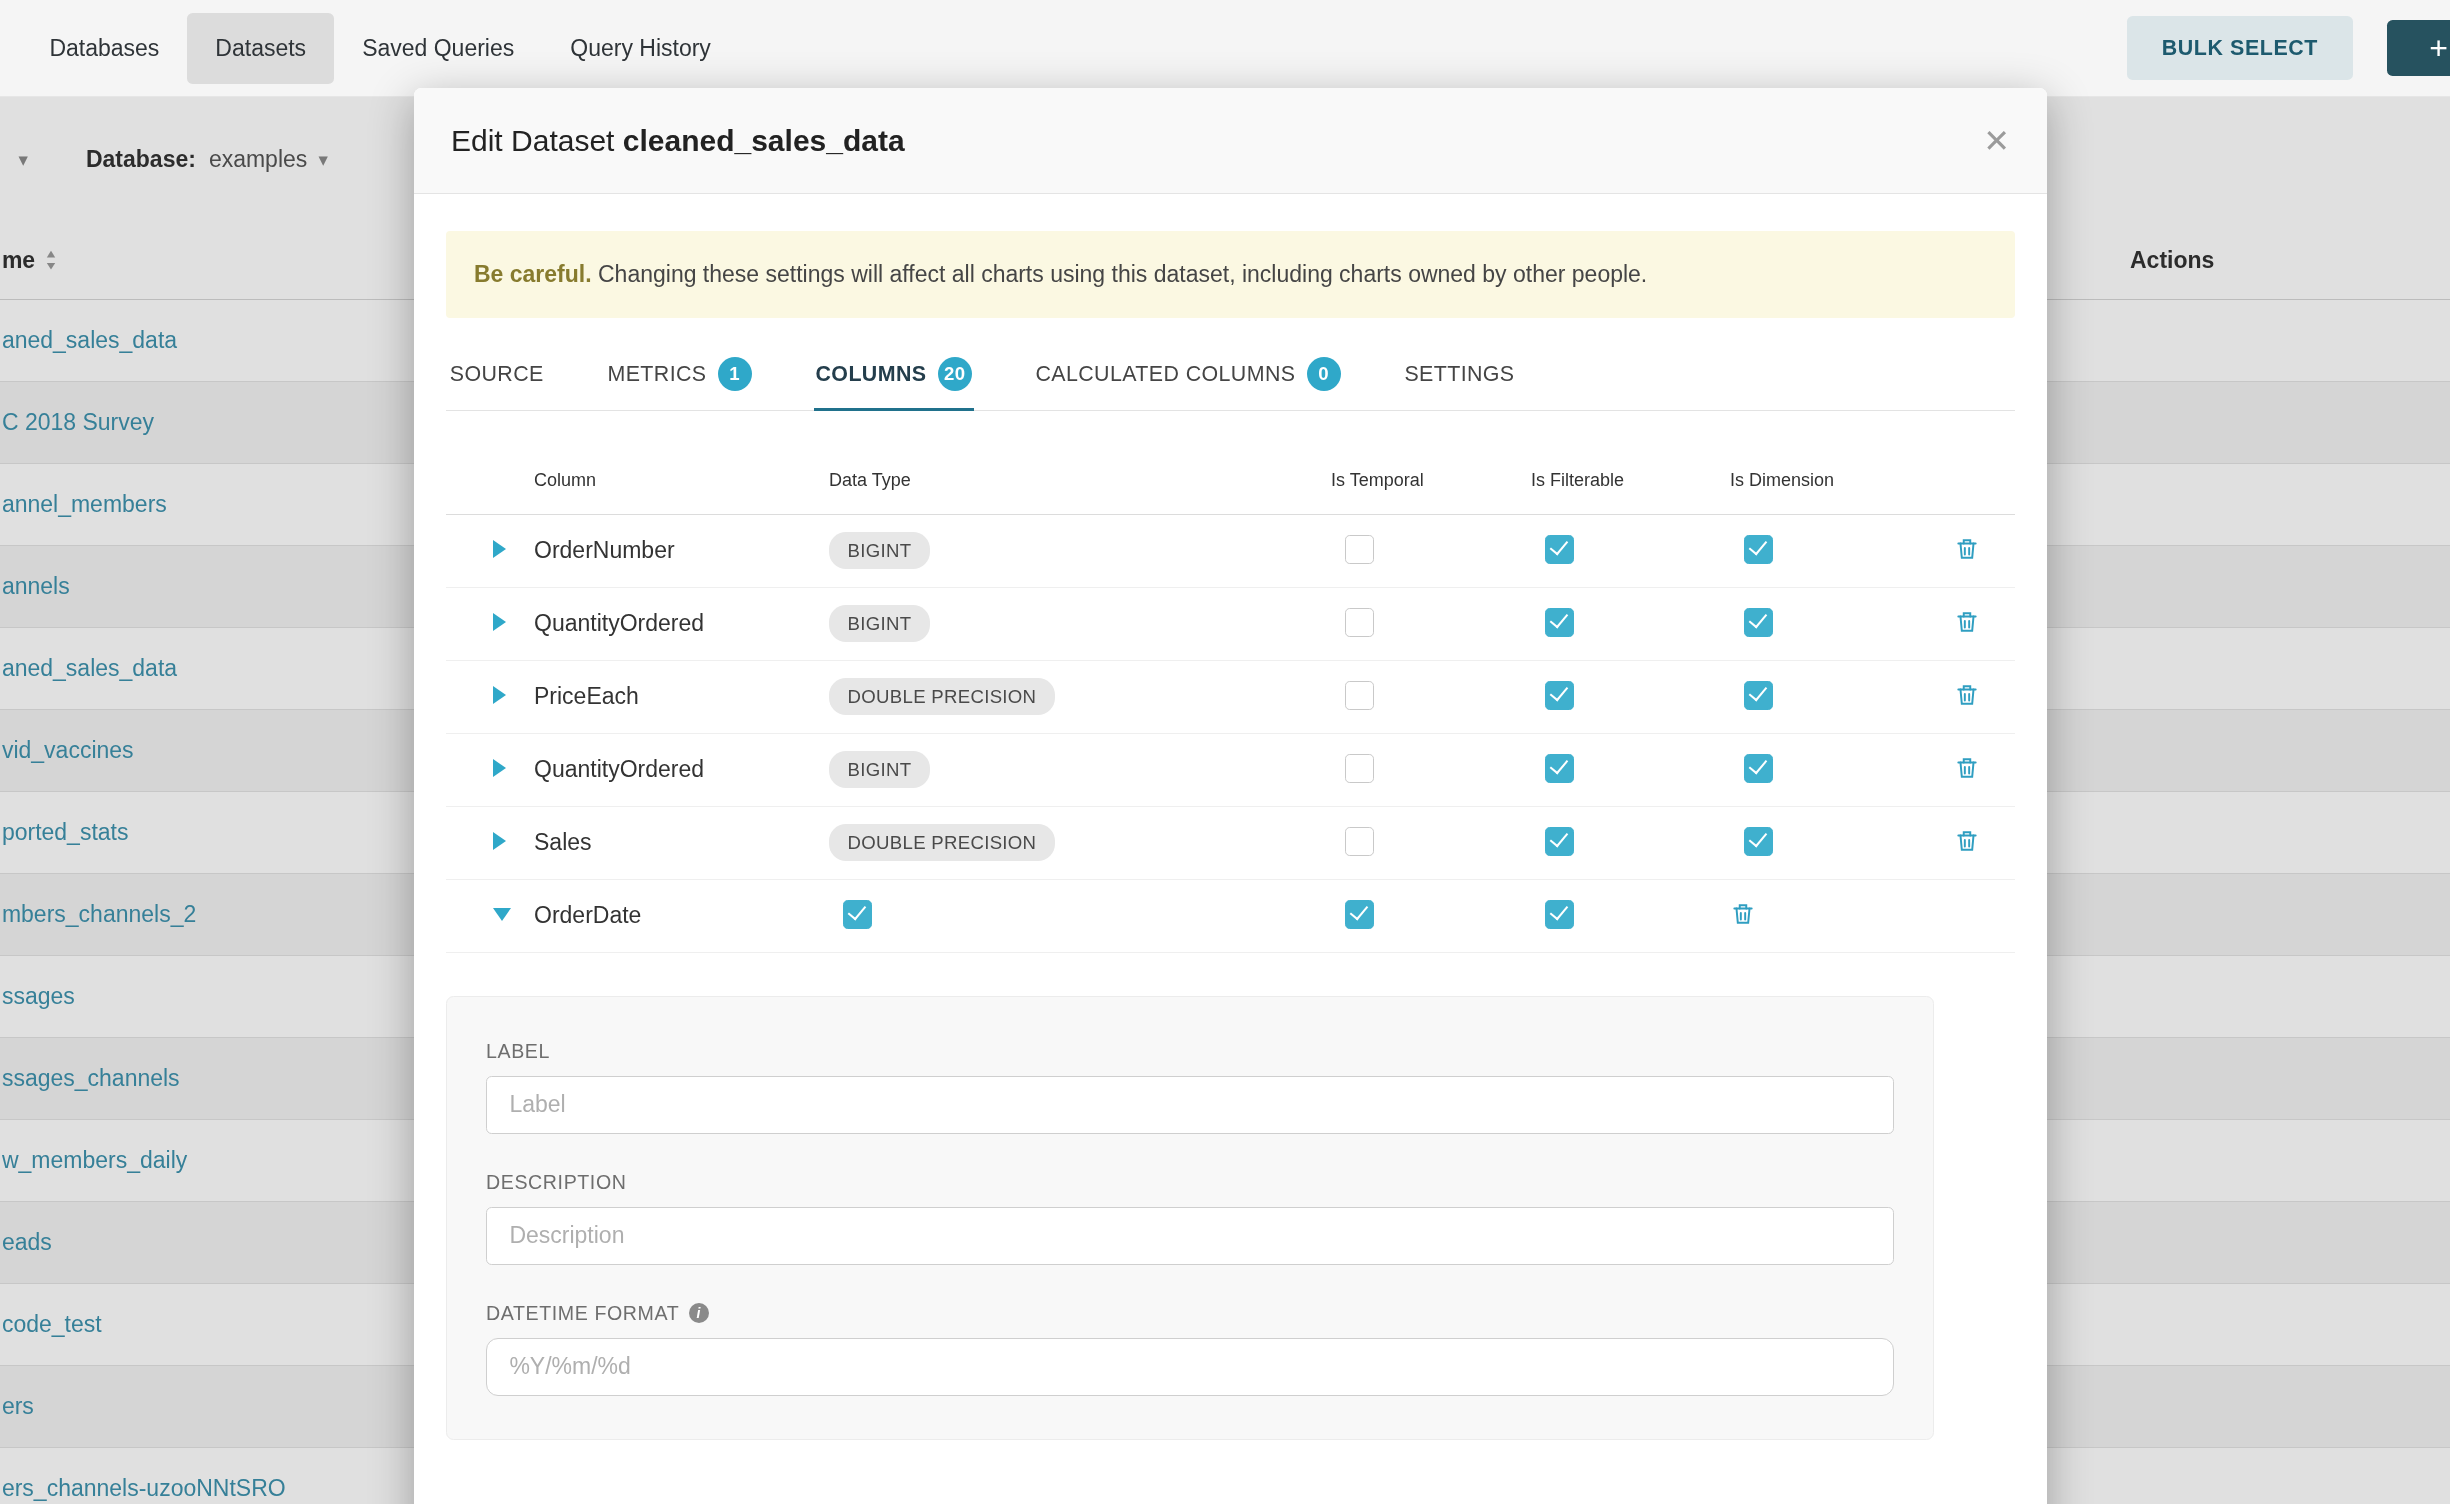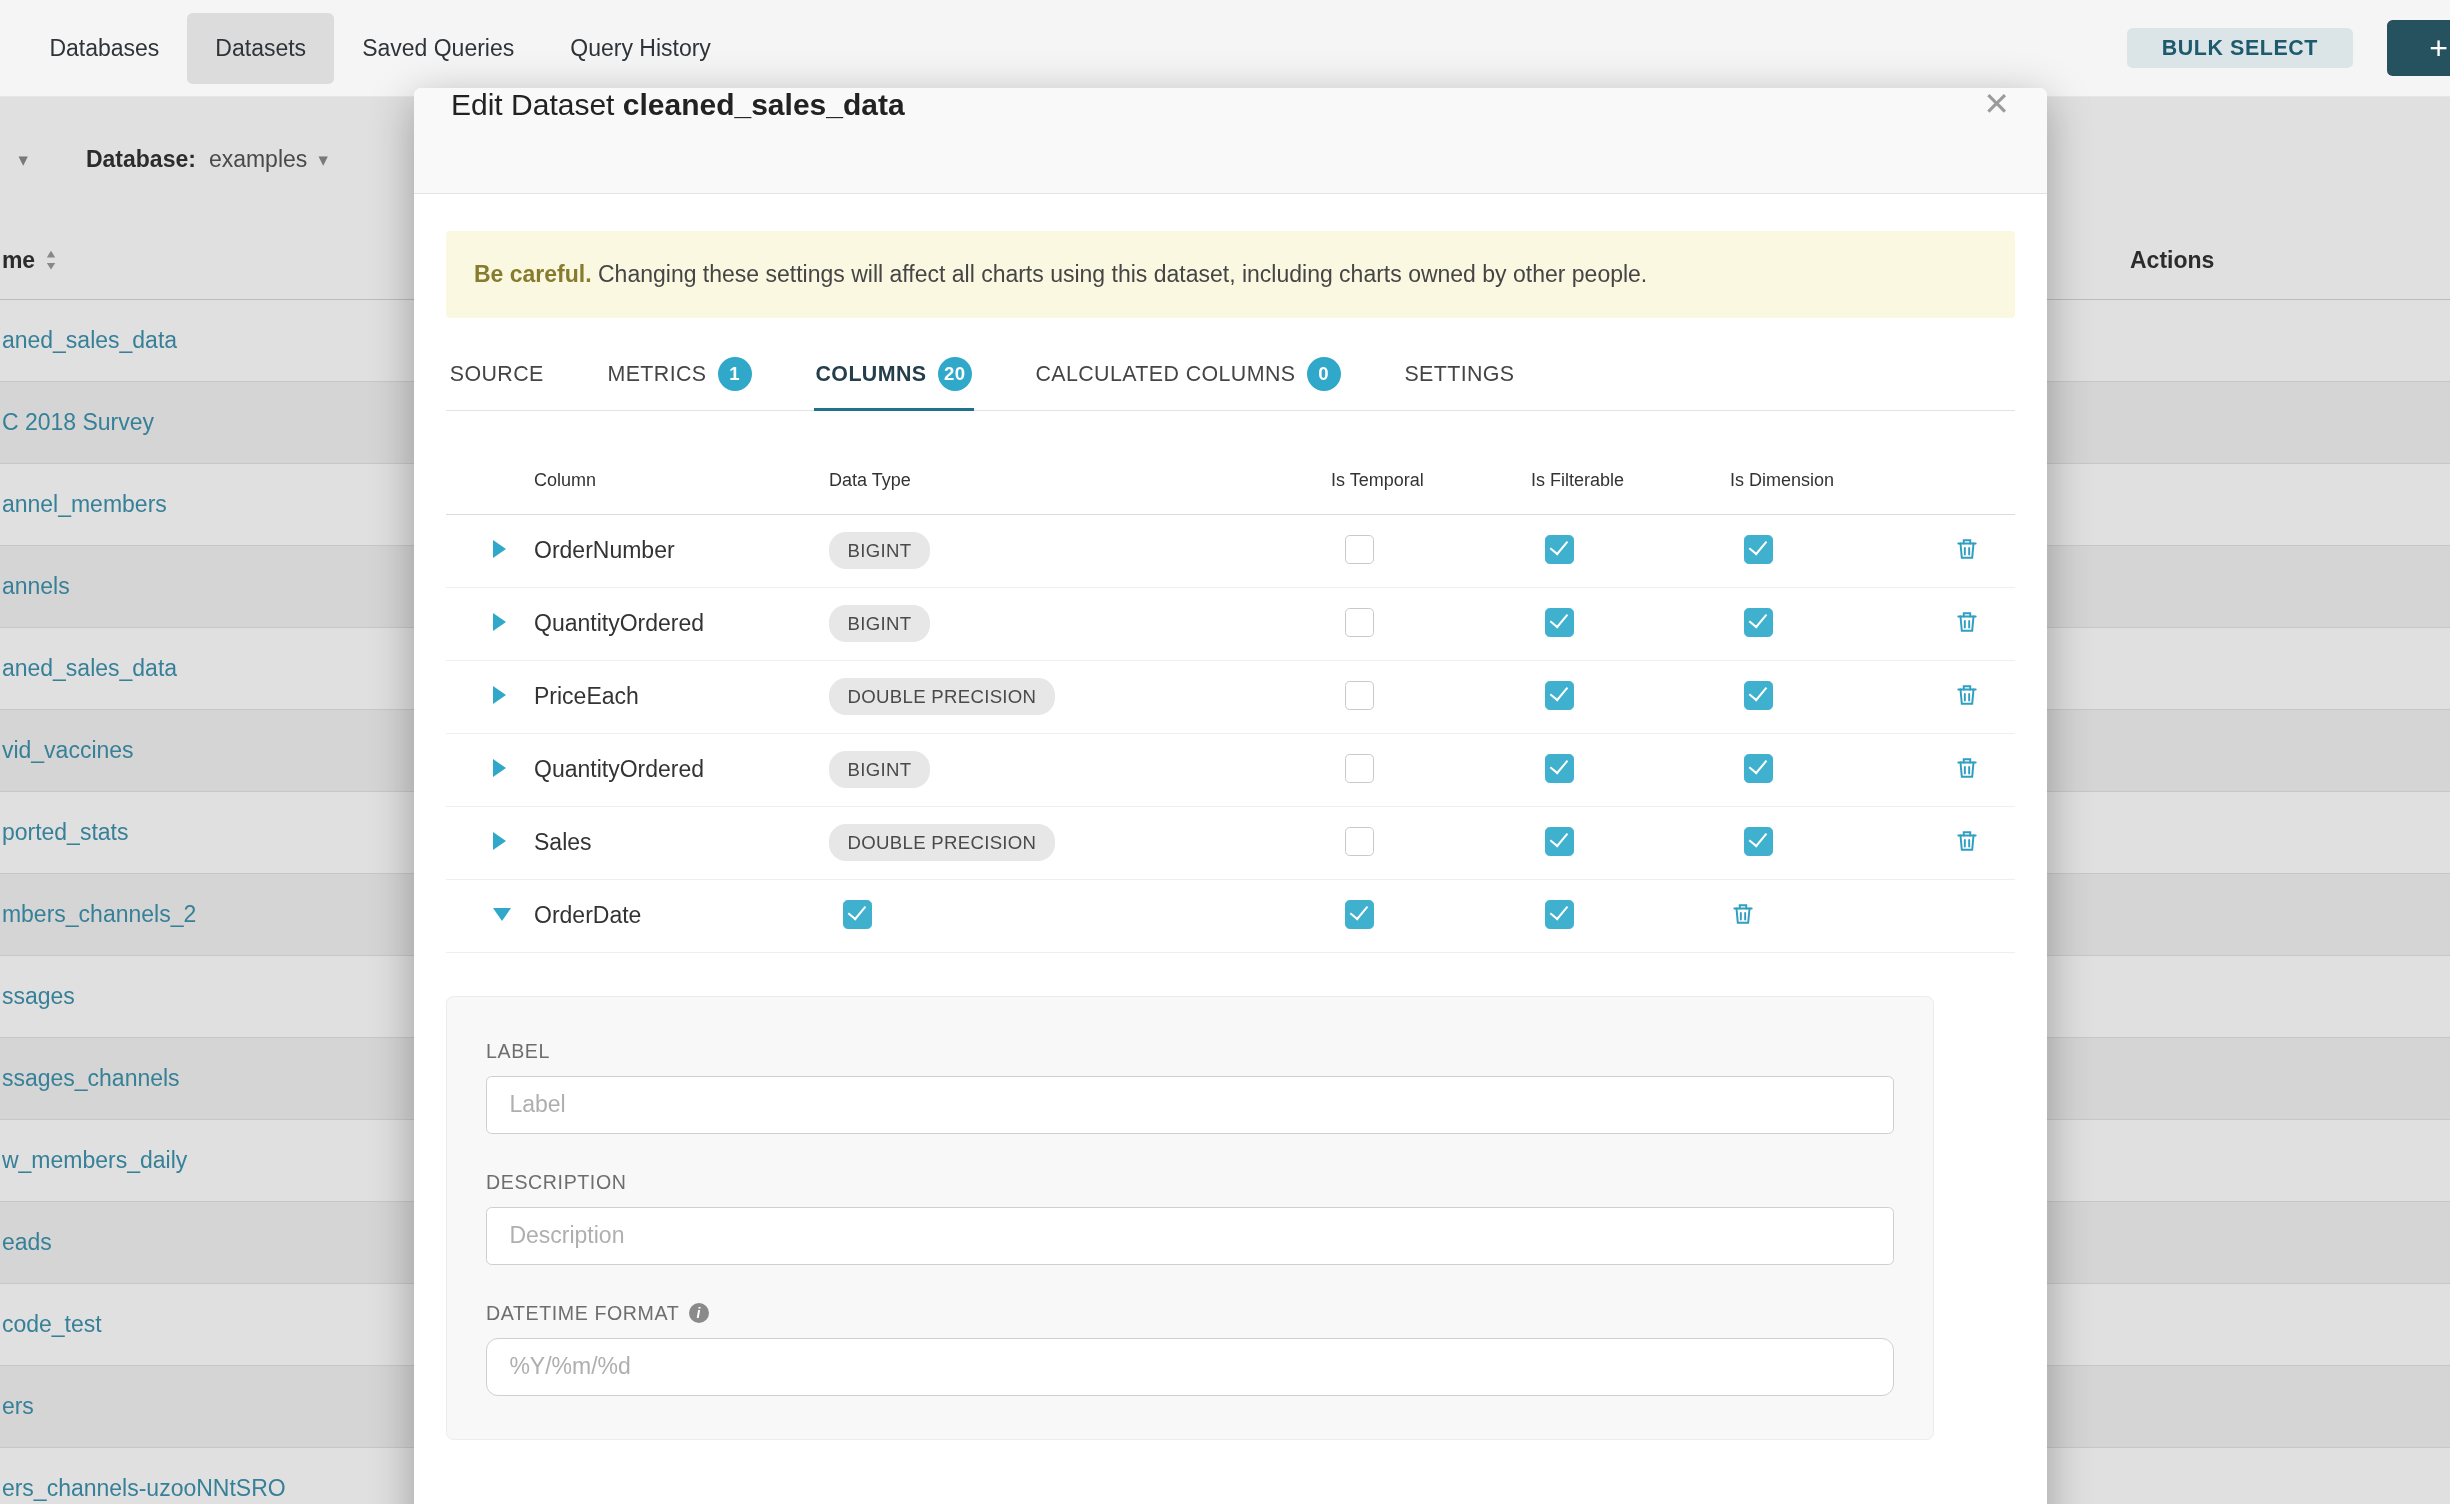--- a/index.html
+++ b/index.html
@@ -7,21 +7,21 @@
     font-family:"Liberation Sans", sans-serif; }
 
   
   .nav { position:absolute; top:0; left:0; width:2450px; height:97px; background:#F5F5F5;
     border-bottom:0.9px solid #E6E6E6; display:flex; align-items:center; padding-left:21.4px;
     z-index:60; }
   .nav-item { font-size:23px; color:#2F3438; padding:0 28px; height:71px; display:flex;
     align-items:center; border-radius:5.6px; cursor:pointer; }
   .nav-item.active { background:#DCDCDC; }
   .nav-right { margin-left:auto; display:flex; align-items:center; height:100%; }
-  .bulk-btn { height:40px; padding:0 35px; background:#DBE5E8; color:#1D5A6E; font-size:21.4px;
+  .bulk-btn { height:64px; padding:0 35px; background:#DBE5E8; color:#1D5A6E; font-size:21.4px;
     font-weight:700; letter-spacing:0.6px; border:none; border-radius:5.6px; display:flex;
     align-items:center; margin-right:34px; cursor:pointer; }
   .plus-btn { height:56px; width:103px; background:#26525F; color:#fff; font-size:32px;
     border:none; border-radius:5.6px 0 0 5.6px; display:flex; align-items:center;
     justify-content:center; margin-right:-40px; cursor:pointer; }
 
   
   .bg-content { position:absolute; top:97px; left:0; width:2450px; bottom:0; z-index:10;
     background:#fff; }
   .overlay { position:absolute; top:97px; left:0; width:2450px; bottom:0;
@@ -38,21 +38,21 @@
   .actions-header { position:absolute; left:2130px; }
   .bg-row { height:82px; display:flex; align-items:center; padding-left:1.9px;
     border-bottom:0.9px solid #E3E3E3; }
   .bg-row:nth-child(even) { background:#F3F3F3; }
   .bg-link { font-size:23px; color:#3E92AE; cursor:pointer; }
 
   
   .modal { position:absolute; top:88px; left:414px; width:1633px; height:1454px;
     background:#fff; border-radius:7.5px 7.5px 0 0; z-index:100;
     box-shadow:0 11.2px 45px rgba(0,0,0,0.3); }
-  .modal-header { height:106px; display:flex; justify-content:space-between;
+  .modal-header { height:106px; display:flex; align-items:center; justify-content:space-between;
     padding:0 37px; background:#F9F9F9; border-bottom:0.9px solid #E4E4E4;
     border-radius:7.5px 7.5px 0 0; }
   .modal-title { font-size:30px; color:#222; }
   .modal-title b { font-weight:700; }
   .close-x { font-size:32px; color:#9B9B9B; cursor:pointer; line-height:1; font-weight:400; }
   .modal-body { padding:0 32px; }
 
   .banner { margin-top:37px; background:#FBF8E2; border-radius:4px; padding:26px 28px;
     font-size:23px; color:#454545; line-height:35px; }
   .banner b { color:#877B2E; font-weight:700; }

